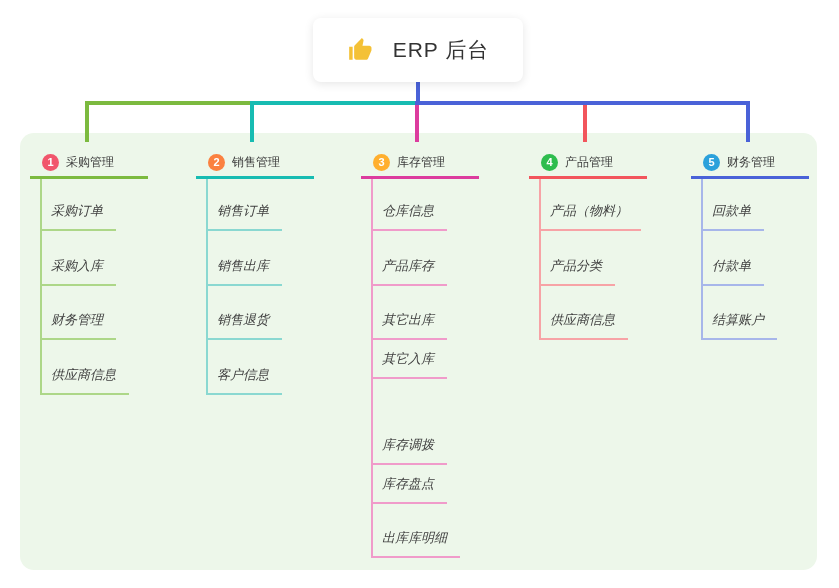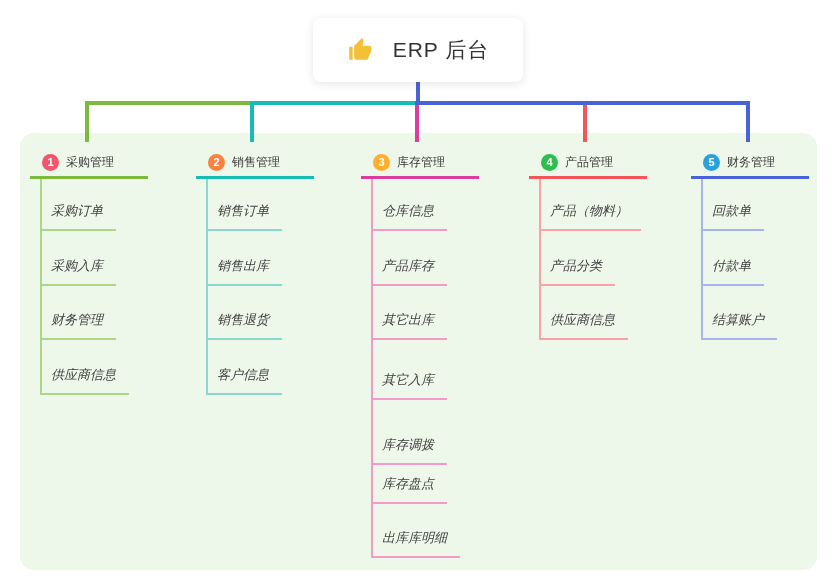--- a/index.html
+++ b/index.html
@@ -88,21 +88,21 @@
 
 <div class="branch" style="left:361px">
   <div class="bhead" style="border-bottom-color: rgb(220, 60, 158);">
     <span class="badge" style="background-color: rgb(255, 175, 46);">3</span>
     <span class="blabel">库存管理</span>
   </div>
   <div class="vline" style="height: 379px; background-color: rgb(240, 155, 202);"></div>
   <div class="child" style="top: 54px; border-bottom-color: rgb(240, 155, 202);">仓库信息</div>
   <div class="child" style="top: 108.5px; border-bottom-color: rgb(240, 155, 202);">产品库存</div>
   <div class="child" style="top: 163px; border-bottom-color: rgb(240, 155, 202);">其它出库</div>
-  <div class="child" style="top: 223px; border-bottom-color: rgb(240, 155, 202); text-align: right;">其它入库</div>
+  <div class="child" style="top: 202px; border-bottom-color: rgb(240, 155, 202); text-align: right;">其它入库</div>
   <div class="child" style="top: 288px; border-bottom-color: rgb(240, 155, 202);">库存调拨</div>
   <div class="child" style="top: 326.5px; border-bottom-color: rgb(240, 155, 202);">库存盘点</div>
   <div class="child" style="top: 381px; border-bottom-color: rgb(240, 155, 202);">出库库明细</div>
 </div>
 
 <div class="branch" style="left:529px">
   <div class="bhead" style="border-bottom-color: rgb(242, 85, 92);">
     <span class="badge" style="background-color: rgb(46, 189, 78);">4</span>
     <span class="blabel">产品管理</span>
   </div>

